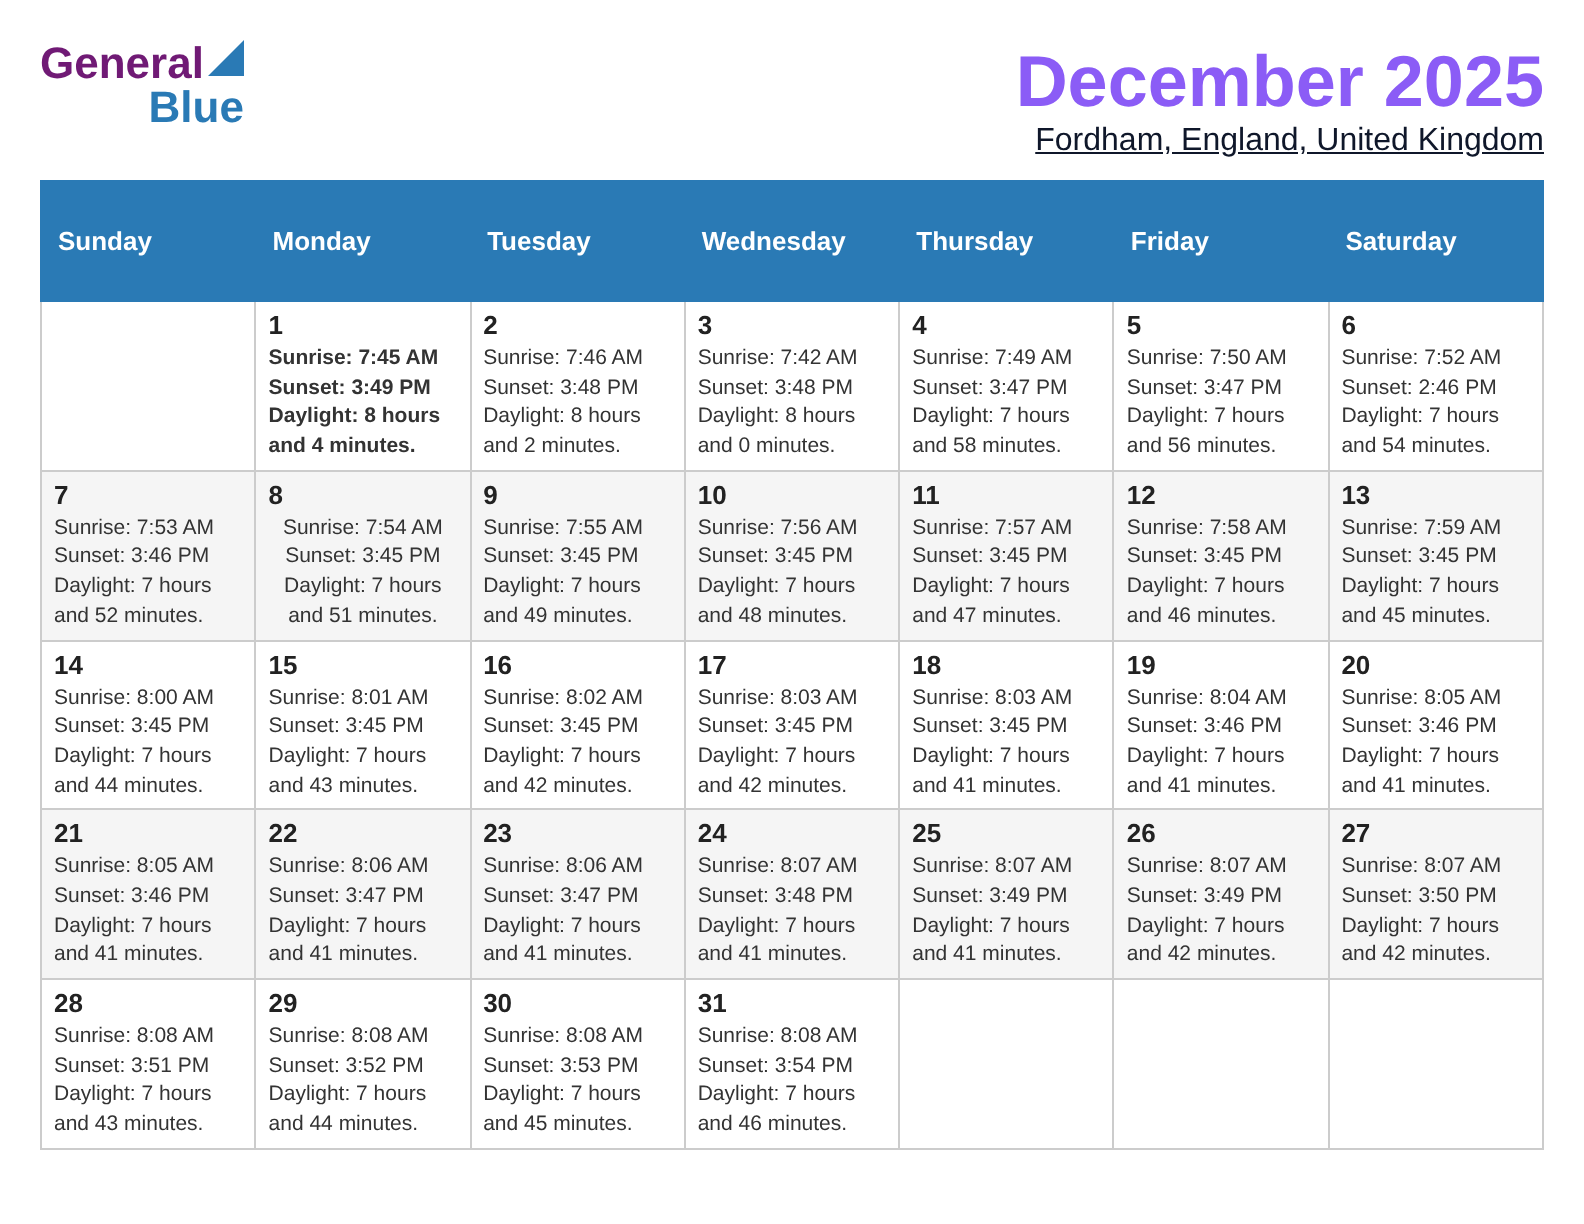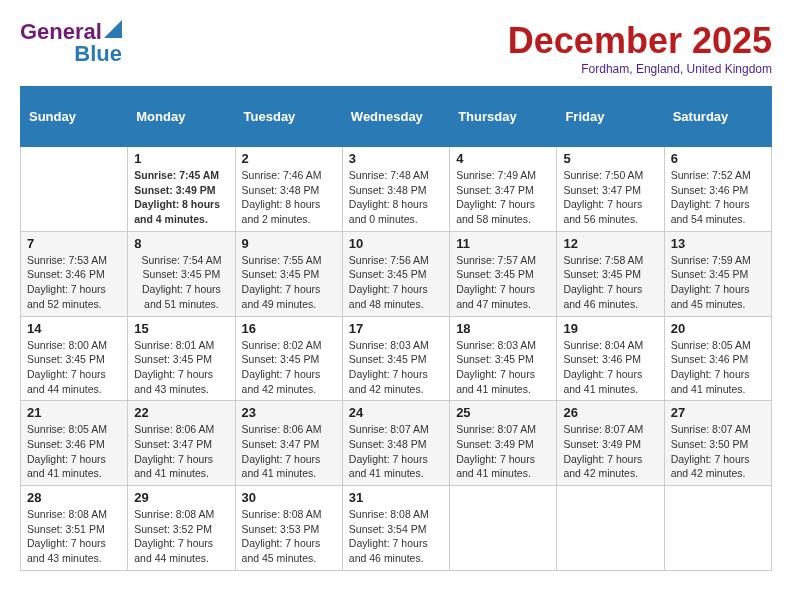--- a/index.html
+++ b/index.html
@@ -28,25 +28,26 @@
     }
     .logo-text span {
       color: #701a75;
     }
     .title-block {
       text-align: right;
     }
     .month-title {
       font-size: 36px;
       font-weight: bold;
-      color: #b91c1c;
+      color: #8b5cf6;
     }
     .location-title {
-      font-size: 12px;
-      color: #4c1d95;
+      font-size: 16px;
+      color: #0f172a;
+      text-decoration: underline;
     }
     .calendar {
       width: 100%;
       border-collapse: collapse;
       font-size: 11px;
     }
     .calendar th {
       background-color: #2a7ab5;
       color: #fff;
       text-align: left;
@@ -131,21 +132,21 @@
         </td>
         <td>
           <span class="day-number">2</span>
           <div class="day-info" style="white-space: pre-line;">Sunrise: 7:46 AM
 Sunset: 3:48 PM
 Daylight: 8 hours
 and 2 minutes.</div>
         </td>
         <td>
           <span class="day-number">3</span>
-          <div class="day-info" style="white-space: pre-line;">Sunrise: 7:48 AM
+          <div class="day-info" style="white-space: pre-line;">Sunrise: 7:42 AM
 Sunset: 3:48 PM
 Daylight: 8 hours
 and 0 minutes.</div>
         </td>
         <td>
           <span class="day-number">4</span>
           <div class="day-info" style="white-space: pre-line;">Sunrise: 7:49 AM
 Sunset: 3:47 PM
 Daylight: 7 hours
 and 58 minutes.</div>
@@ -153,21 +154,21 @@
         <td>
           <span class="day-number">5</span>
           <div class="day-info" style="white-space: pre-line;">Sunrise: 7:50 AM
 Sunset: 3:47 PM
 Daylight: 7 hours
 and 56 minutes.</div>
         </td>
         <td>
           <span class="day-number">6</span>
           <div class="day-info" style="white-space: pre-line;">Sunrise: 7:52 AM
-Sunset: 3:46 PM
+Sunset: 2:46 PM
 Daylight: 7 hours
 and 54 minutes.</div>
         </td>
       </tr>
       <tr>
         <td>
           <span class="day-number">7</span>
           <div class="day-info" style="white-space: pre-line;">Sunrise: 7:53 AM
 Sunset: 3:46 PM
 Daylight: 7 hours

